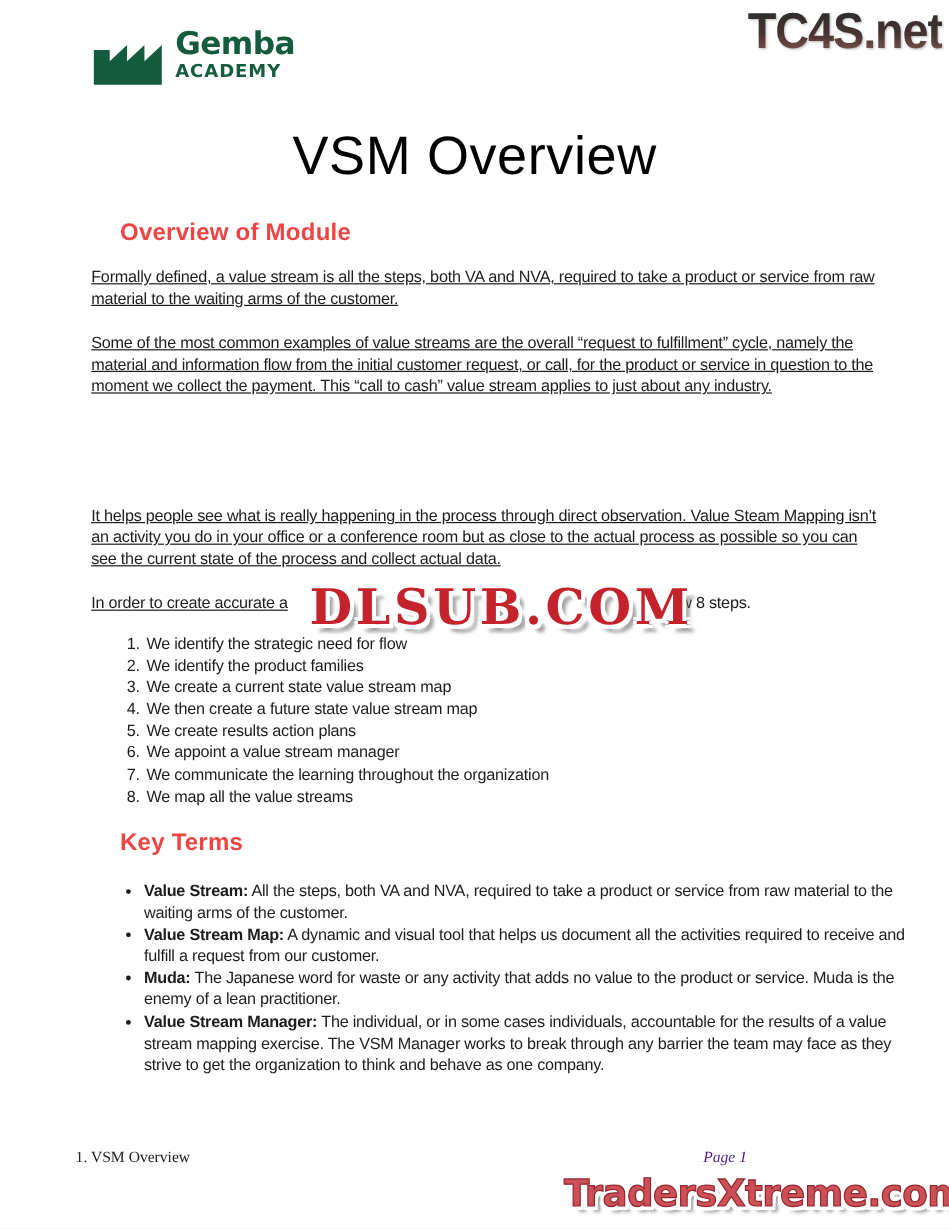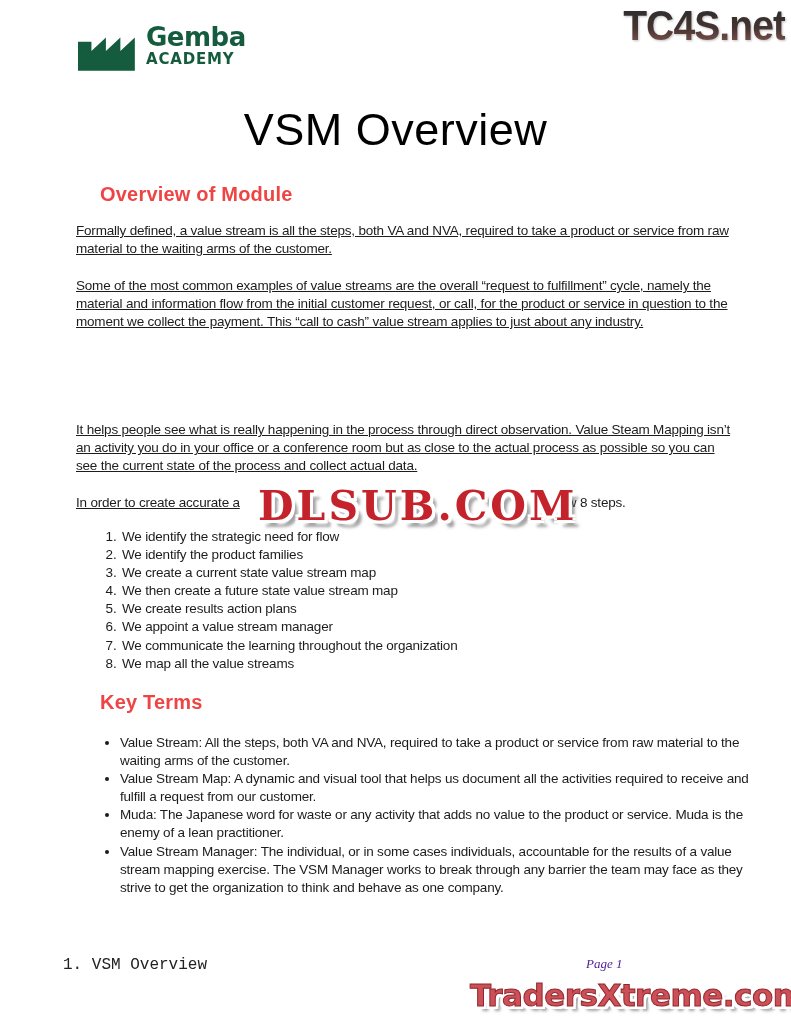--- a/index.html
+++ b/index.html
@@ -56,23 +56,23 @@
   .steps-intro{top:494px;height:19px;}
   .steps-intro .frag-right{position:absolute;left:457px;top:0;white-space:nowrap;}
   ol.steps{
     position:absolute;left:76px;top:528px;width:620px;margin:0;padding:0 0 0 44px;
   }
   ol.steps li{padding-left:2px;}
   ul.terms{
     position:absolute;left:76px;top:734px;width:642px;margin:0;padding:0 0 0 44px;
   }
   ul.terms li{padding-left:0;}
-  .term{font-weight:400;}
+  .term{font-weight:700;}
   
-  .footer-left{position:absolute;left:63px;top:956px;font-family:Liberation Mono, monospace;font-size:16px;color:#222;}
+  .footer-left{position:absolute;left:63px;top:956px;font-family:Liberation Serif, serif;font-size:13px;color:#222;}
   .footer-right{position:absolute;left:586px;top:956px;font-family:"Liberation Serif",serif;font-size:13px;color:#4c1d95;font-style:italic;}
 </style>
 </head>
 <body>
 
 <div class="page">
 
   <div class="logo">
     <svg class="logo-icon" viewBox="0 0 60 38" xmlns="http://www.w3.org/2000/svg">
       <polygon points="0,38 0,10 13,10 13,19 27,6 27,19 41,6 41,19 55,6 55,38" fill="#155c3e"></polygon>

